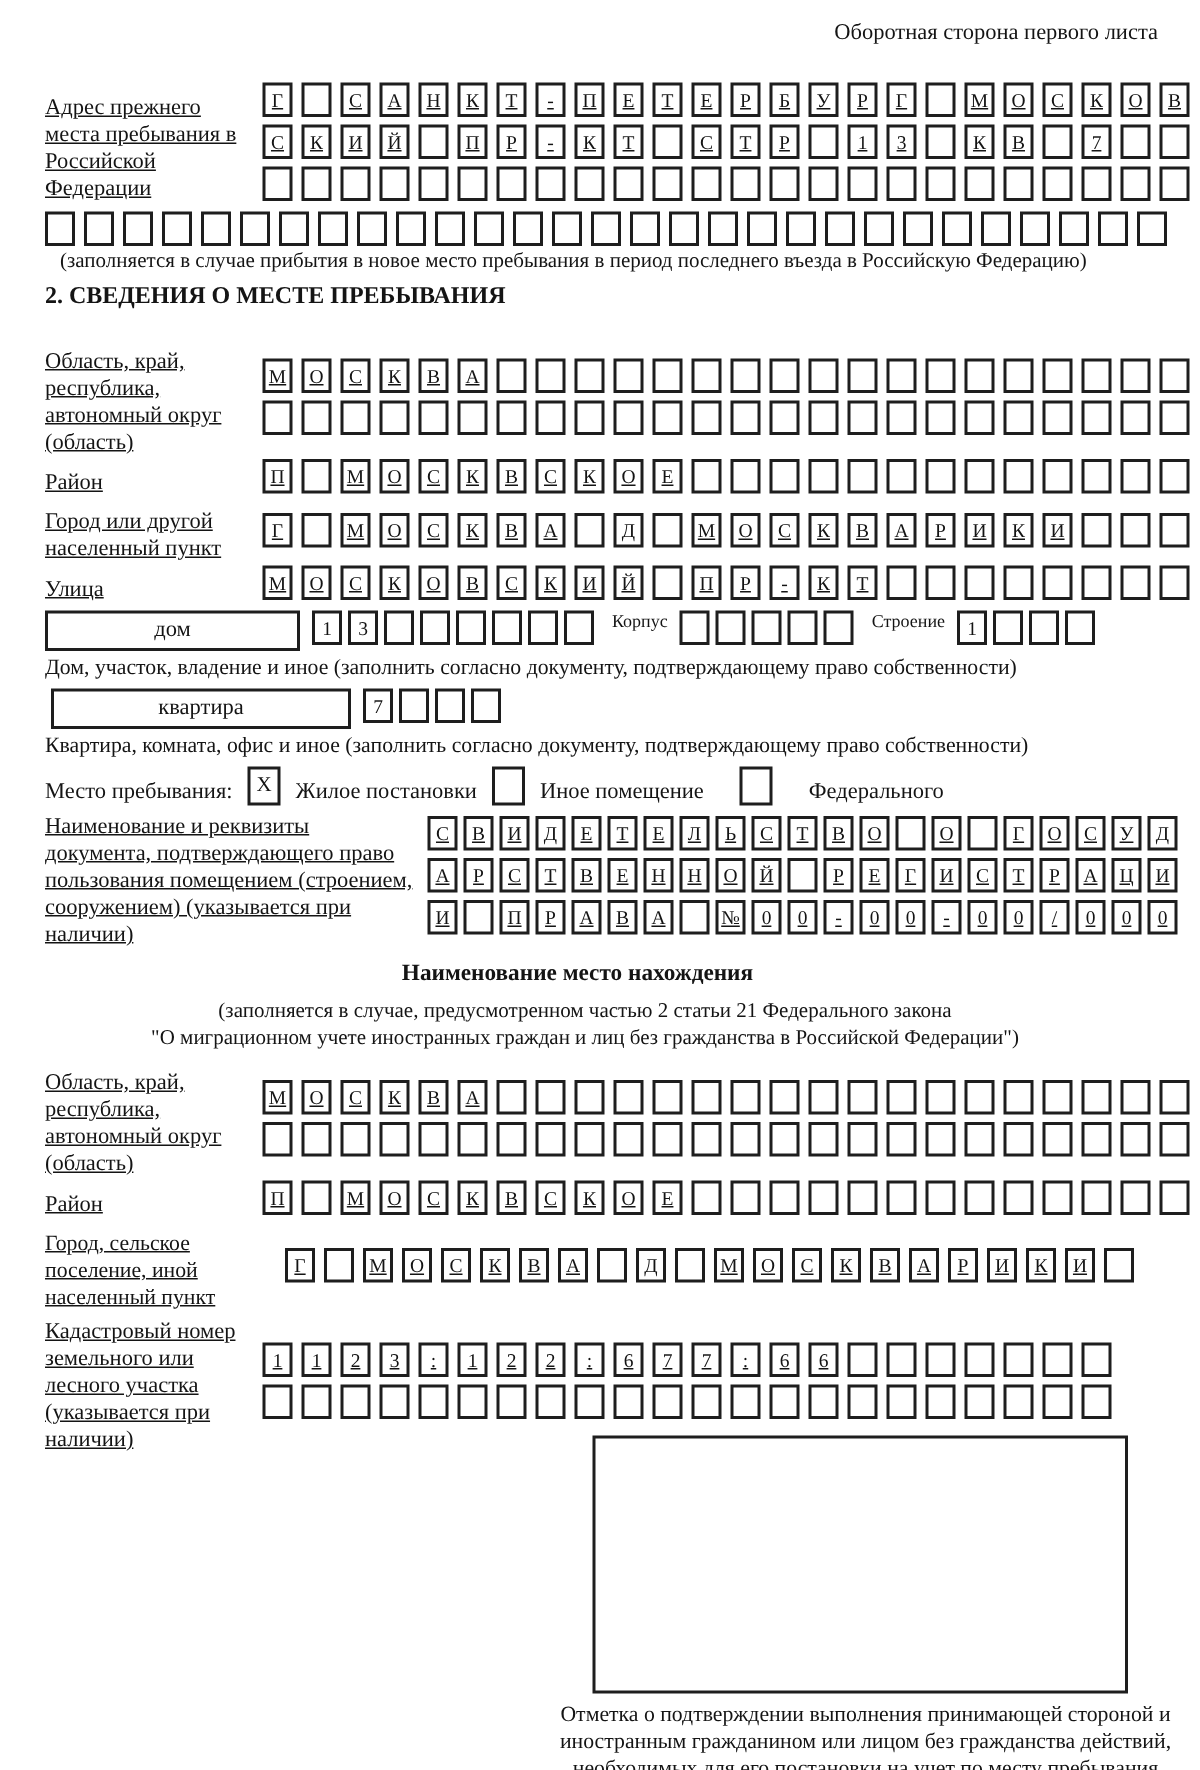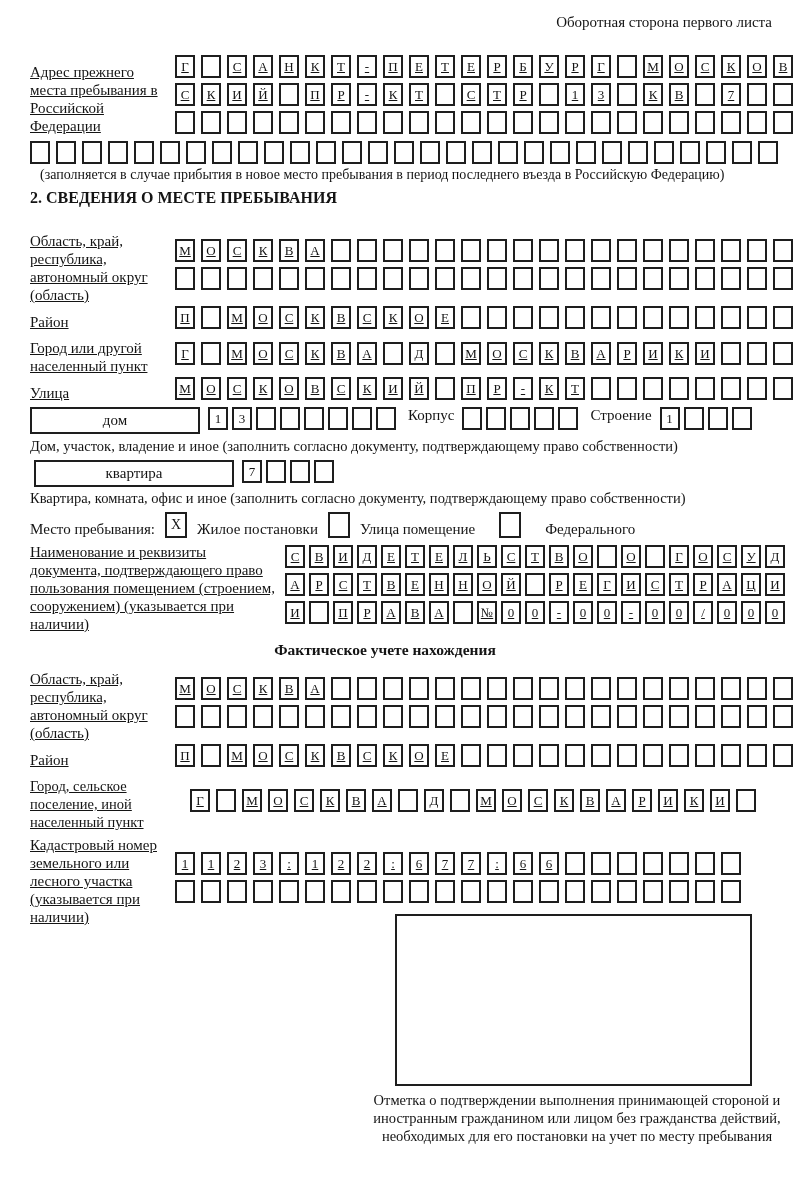--- a/index.html
+++ b/index.html
@@ -20,21 +20,21 @@
           display:flex; align-items:center; justify-content:center; font-size:13px; line-height:1; }
   .fullrow { margin-left:0; margin-top:1px; margin-bottom:2px; }
 
   .note { text-align:left; font-size:14px; line-height:17px; margin:2px 40px 6px 10px; }
   .sec-title { text-align:left; font-weight:bold; font-size:16px; margin:4px 60px 22px 0; }
 
   .houserow { display:flex; align-items:flex-start; margin:2px 0 3px 0; }
   .widebox { box-sizing:border-box; border:2px solid #1e1e1e; height:27px; display:flex; align-items:center; justify-content:center; font-size:15px; }
   .house-box { width:170px; margin-right:8px; }
   .apt-box { width:200px; margin-right:8px; }
-  .inline-label { font-size:15px; margin:0 8px 11px 12px; }
+  .inline-label { font-size:12px; margin:0 8px 11px 12px; }
   .caption { font-size:14.5px; line-height:17px; margin:2px 0 5px 0; }
 
   .aptrow { display:flex; margin:3px 0 3px 4px; }
 
   .stayrow { display:flex; align-items:flex-end; margin:4px 0 2px 0; font-size:15px; }
   .chk { box-sizing:border-box; flex:0 0 22px; width:22px; height:26px; border:2px solid #1e1e1e;
          display:flex; align-items:center; justify-content:center; font-size:14px; margin:0 10px 0 10px; }
   .chk.last { margin-left:24px; margin-right:24px; }
   .stay-note { text-align:center; font-size:14px; margin:0 260px 6px 110px; }
 
@@ -360,21 +360,21 @@
         <span class="cell"></span>
       </div>
   </div>
   <div class="caption">Квартира, комната, офис и иное (заполнить согласно документу, подтверждающему право собственности)</div>
 
   <div class="stayrow">
     <span>Место пребывания:</span>
     <span class="chk">X</span>
     <span>Жилое постановки</span>
     <span class="chk"></span>
-    <span>Улица помещение</span>
+    <span>Иное помещение</span>
     <span class="chk last"></span>
     <span>Федерального</span>
   </div>
 
   <div class="field">
     <div class="flabel wide">Наименование и реквизиты документа, подтверждающего право пользования помещением (строением, сооружением) (указывается при наличии)</div>
     <div class="grid">
       <div class="cellrow tight" style="margin-bottom:5px">
           <span class="cell">С</span>
           <span class="cell">В</span>
@@ -440,21 +440,25 @@
           <span class="cell">0</span>
           <span class="cell">0</span>
           <span class="cell">/</span>
           <span class="cell">0</span>
           <span class="cell">0</span>
           <span class="cell">0</span>
         </div>
     </div>
   </div>
 
-  <div class="fact-title">Фактическое учете нахождения</div>
+  <div class="fact-title">Наименование место нахождения</div>
+  <div class="fact-note">
+    <div>(заполняется в случае, предусмотренном частью 2 статьи 21 Федерального закона</div>
+    <div>"О миграционном учете иностранных граждан и лиц без гражданства в Российской Федерации")</div>
+  </div>
 
   <div class="field">
     <div class="flabel">Область, край, республика, автономный округ (область)</div>
     <div class="grid">
       <div class="cellrow">
           <span class="cell">М</span>
           <span class="cell">О</span>
           <span class="cell">С</span>
           <span class="cell">К</span>
           <span class="cell">В</span>

